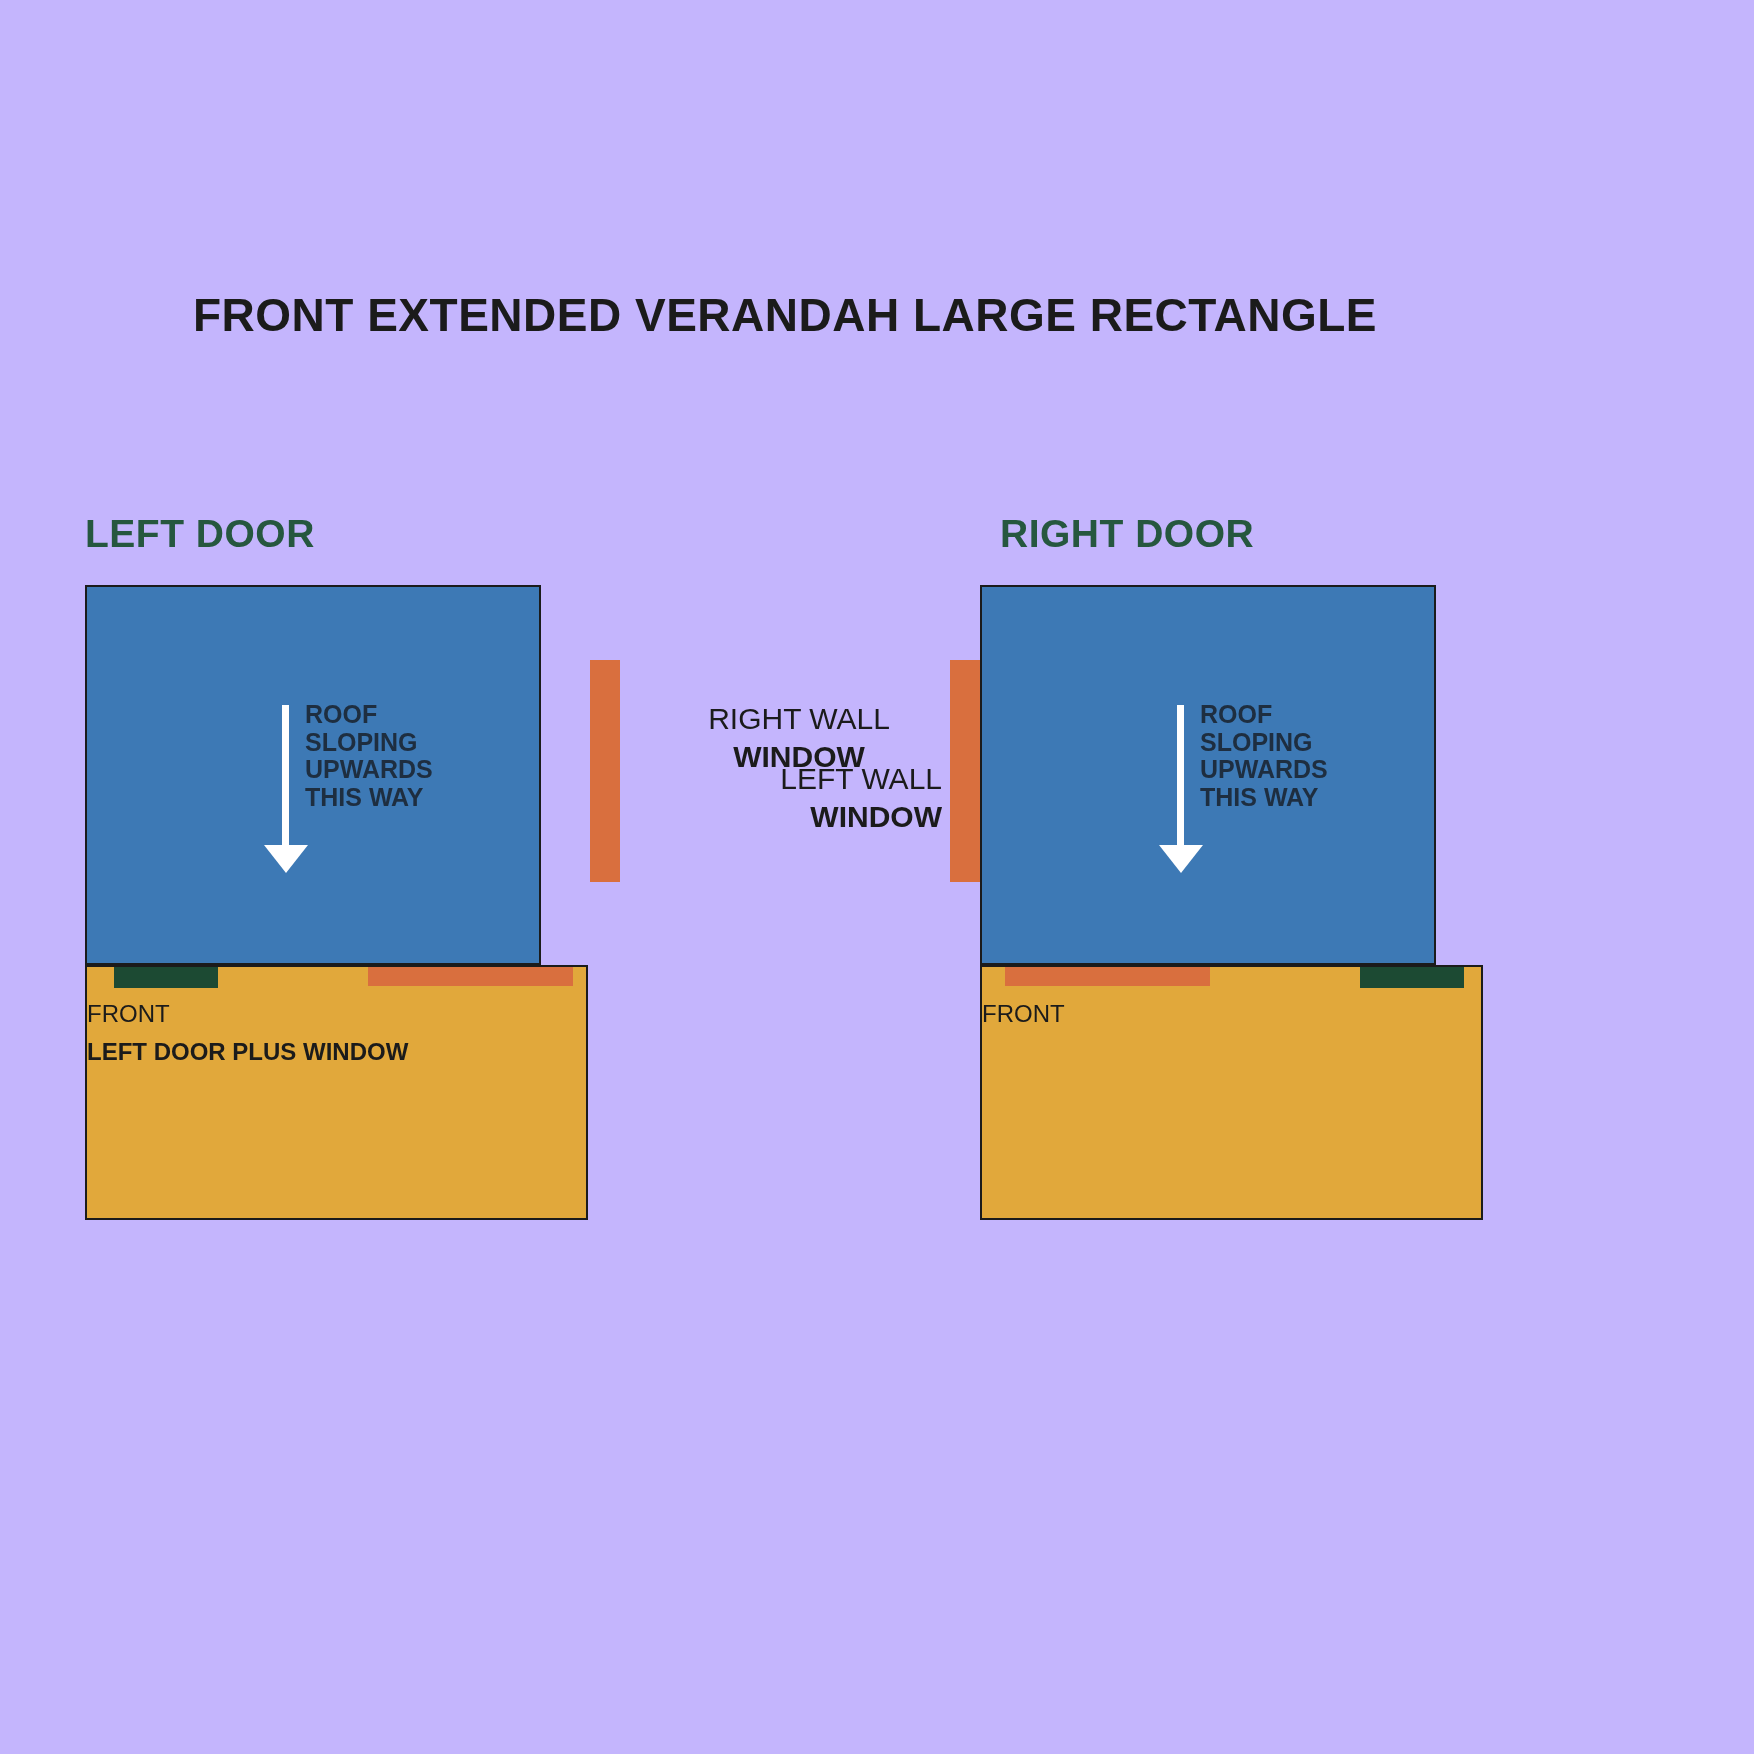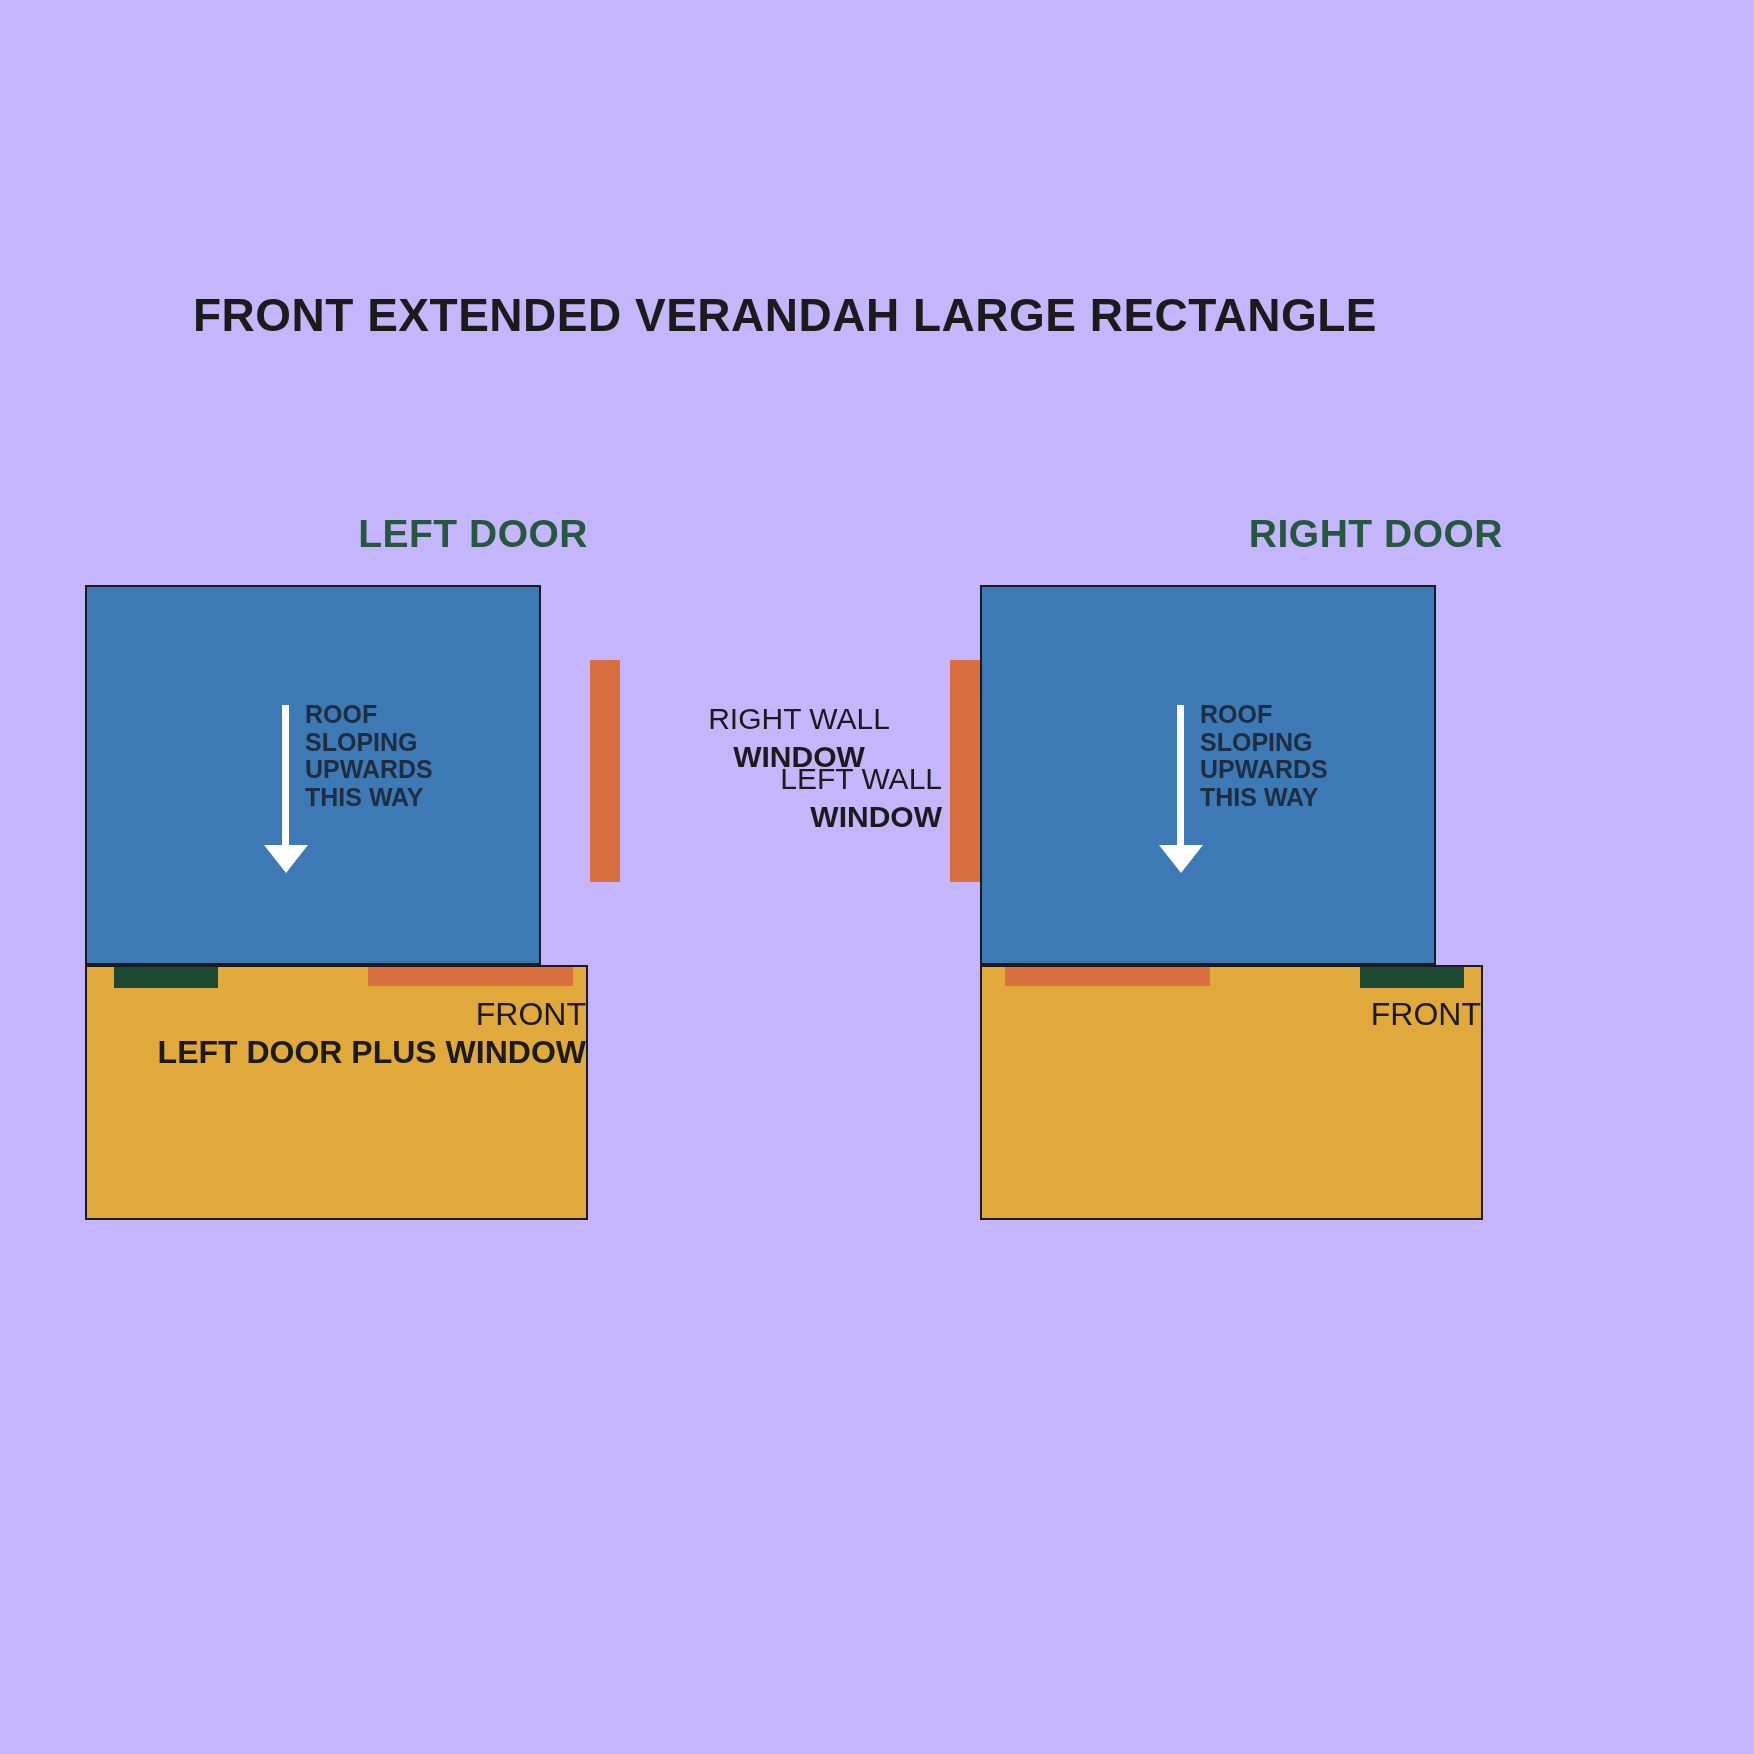--- a/index.html
+++ b/index.html
@@ -21,21 +21,21 @@
     text-align: center;
     font-size: 46px; line-height: 58px; font-weight: 700;
     letter-spacing: 0.5px;
     color: #1b1b1b;
   }
 
   
   .option-heading {
     position: absolute;
     top: 512px; width: 503px;
-    text-align: right;
+    text-align: left;
     font-size: 39px; font-weight: 700;
     letter-spacing: 0.5px;
     color: var(--heading-green, #26573f);
   }
   .h-left  { left: 85px; }
   .h-right { left: 1000px; }
 
   
   .roof-rect {
     position: absolute;
@@ -104,22 +104,22 @@
     background: var(--window-orange, #d96f3e);
   }
   .fd-left-pos  { left: 27px; }   
   .fw-left-pos  { left: 281px; }  
   .fw-right-pos { left: 23px; }   
   .fd-right-pos { left: 378px; }  
 
   .front-label {
     position: absolute;
     top: 28px; left: 0; width: 100%;
-    text-align: right;
-    font-size: 32px; line-height: 38px;
+    text-align: left;
+    font-size: 24px; line-height: 38px;
     color: #1b1b1b;
   }
   .front-label .bold-line { font-weight: 700; }
 </style>
 </head>
 <body>
 
 <div class="canvas">
 
   <div class="title">

